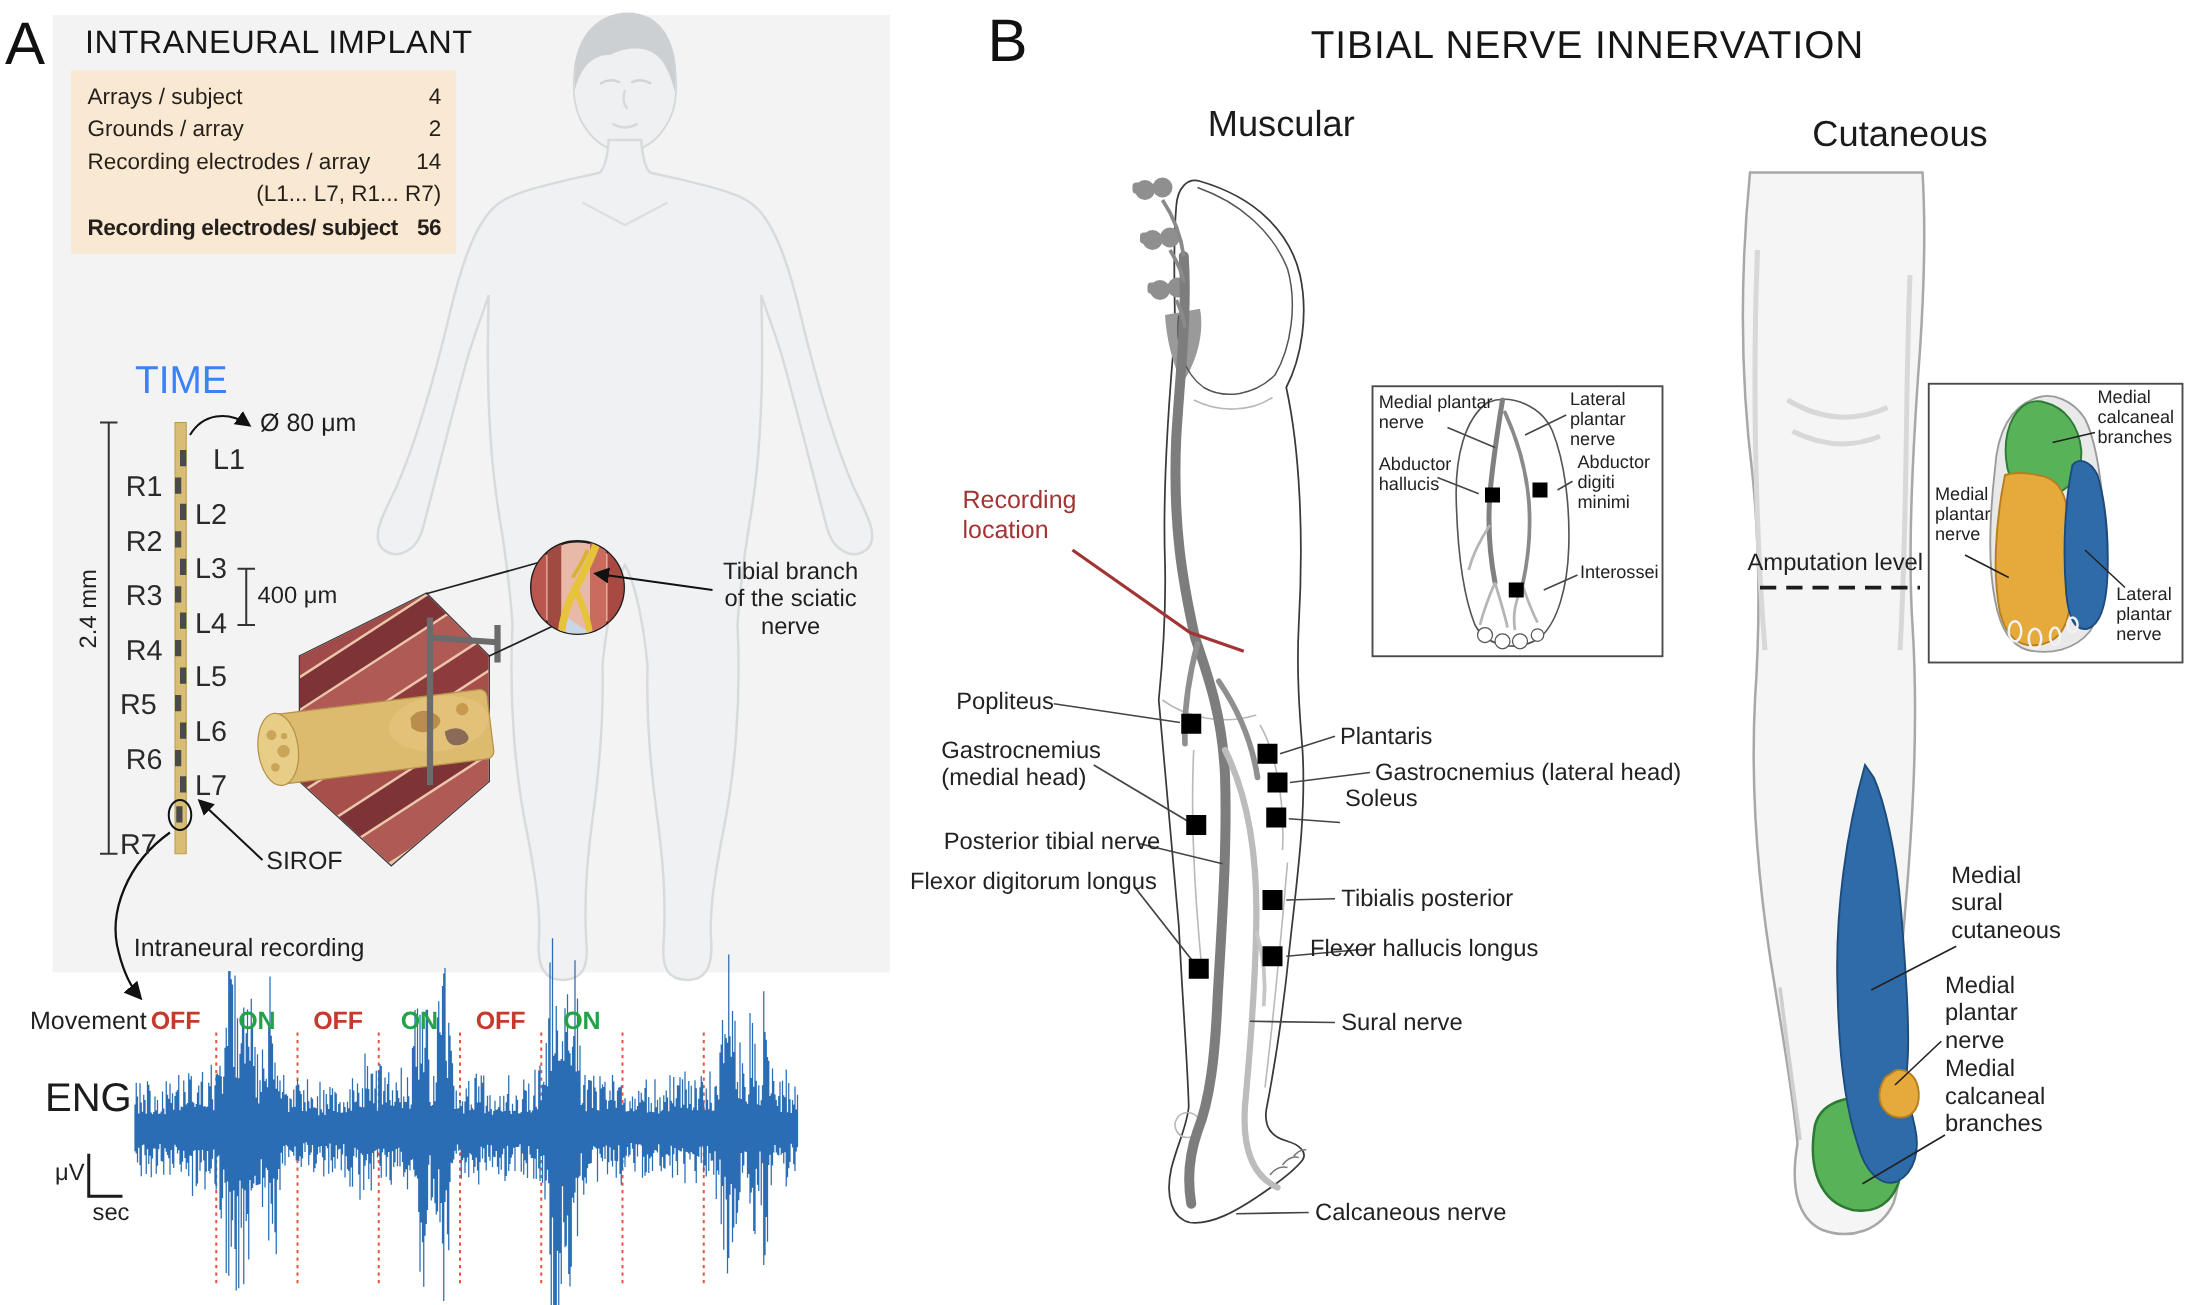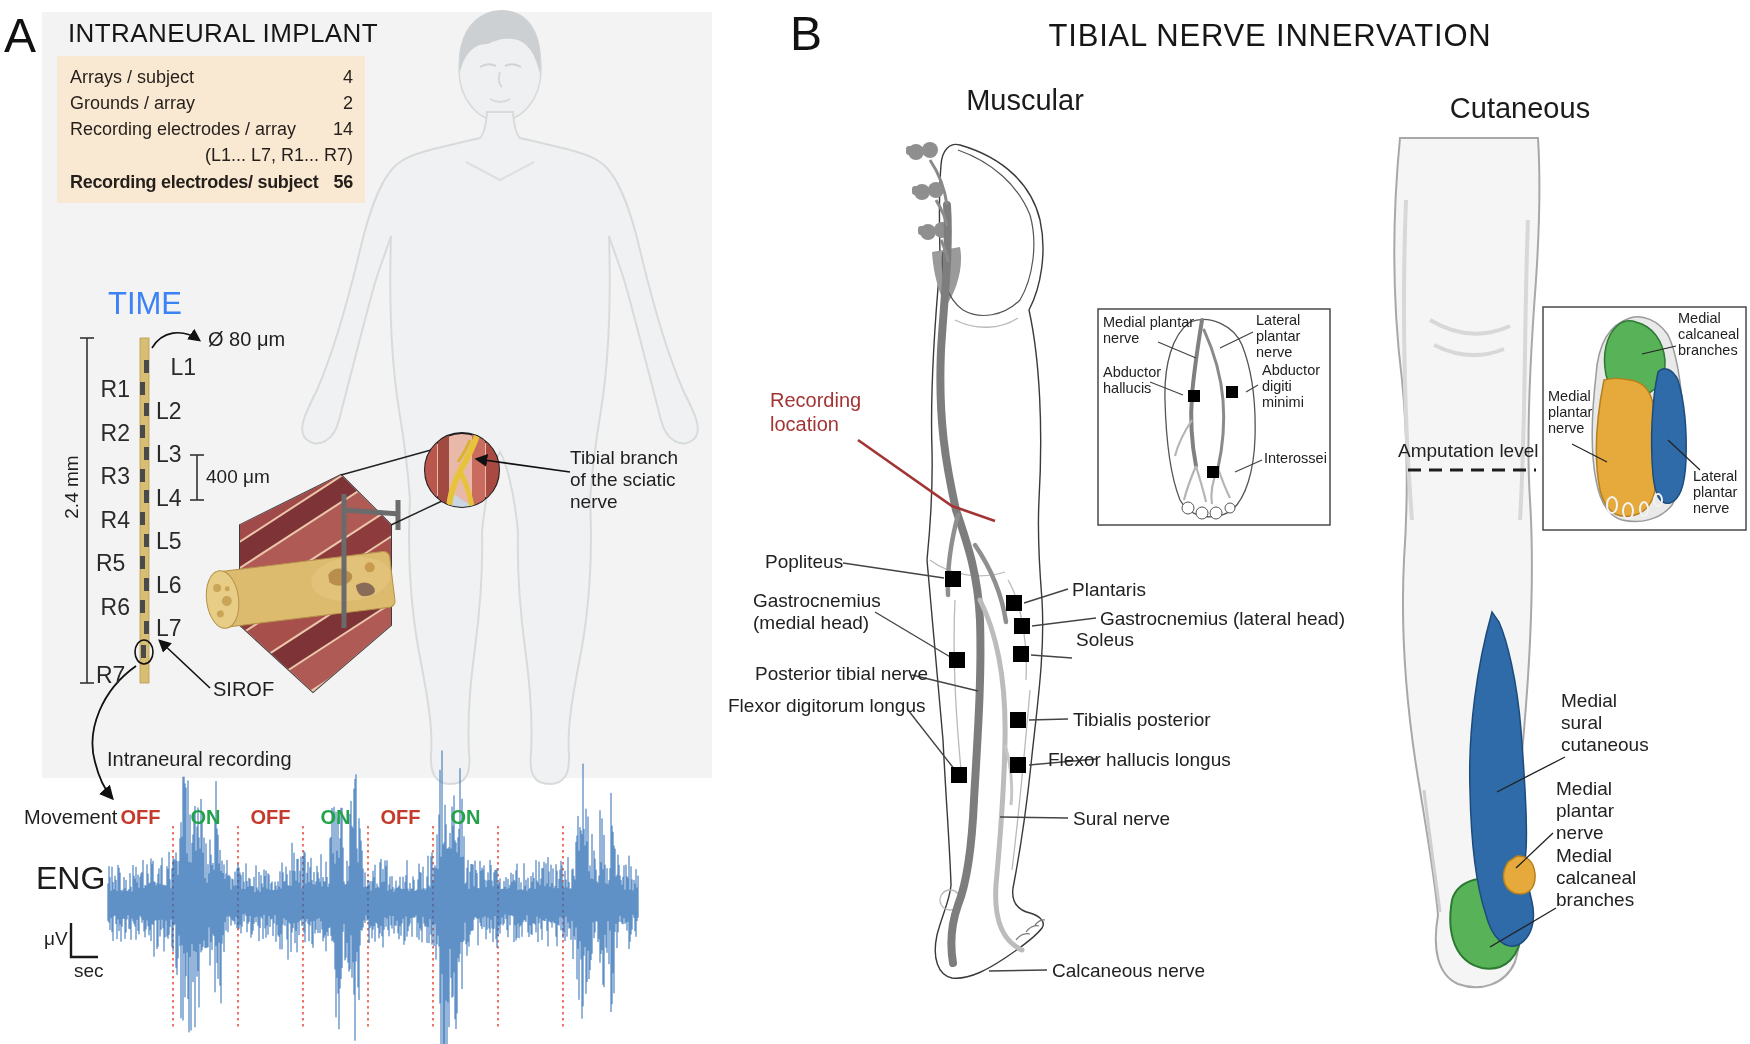--- a/index.html
+++ b/index.html
@@ -298,21 +298,21 @@
           <span>56</span>
         </div>
     </div>
 
     <div class="lbl" style="left:108px;top:286px;font-size:31px;color:#3b82f6">TIME</div>
     <div class="lbl rot" style="left:36px;top:476px;width:72px;font-size:19px;text-align:center">2.4 mm</div>
     <div class="lbl nw" style="left:208px;top:328px;font-size:20px">Ø 80 μm</div>
     <div class="lbl nw" style="left:206px;top:466px;font-size:19px">400 μm</div>
     <div class="lbl nw" style="left:213px;top:678px;font-size:20px">SIROF</div>
     <div class="lbl nw" style="left:107px;top:748px;font-size:20px">Intraneural recording</div>
-    <div class="lbl" style="left:570px;top:447px;width:125px;font-size:19px;">Tibial branch of the sciatic nerve</div>
+    <div class="lbl" style="left:570px;top:447px;width:125px;font-size:19px;text-align:center">Tibial branch of the sciatic nerve</div>
 
     <div class="lbl nw" style="left:24px;top:806px;font-size:20px;font-weight:500">Movement</div>
     <div class="lbl" style="left:36px;top:860px;font-size:32px;color:#1c1c1c">ENG</div>
     <div class="lbl nw" style="left:44px;top:928px;font-size:19px">μV</div>
     <div class="lbl nw" style="left:74px;top:960px;font-size:19px">sec</div>
 
     <div class="lbl panel-letter" style="left:790px;top:6px">B</div>
     <div class="lbl sec-title" style="left:1020px;top:18px;width:500px">TIBIAL NERVE INNERVATION</div>
     <div class="lbl sub-title" style="left:950px;top:84px;width:150px">Muscular</div>
     <div class="lbl sub-title" style="left:1440px;top:92px;width:160px">Cutaneous</div>

